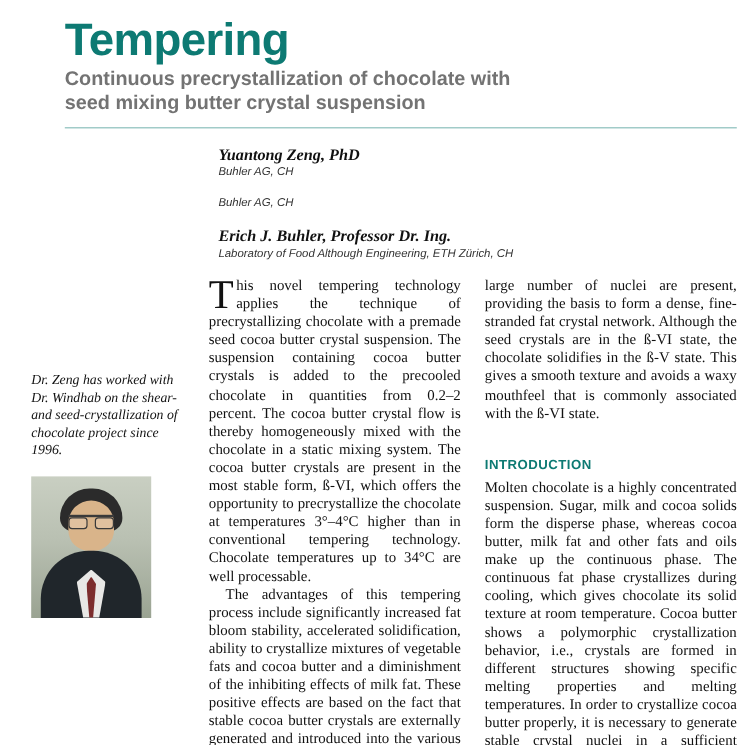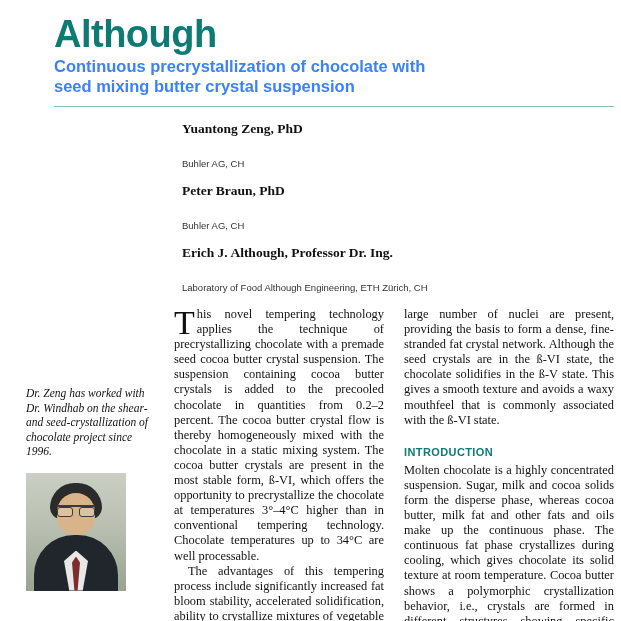--- a/index.html
+++ b/index.html
@@ -34,50 +34,50 @@
     line-height: 40px;
     color: #0d7a73;
     letter-spacing: -0.5px;
     margin: 0 0 2px 0;
   }
   .doc-subtitle {
     font-family: "Liberation Sans", sans-serif;
     font-weight: bold;
     font-size: 16.5px;
     line-height: 20px;
-    color: #3b82f6;
+    color: #737373;
     margin: 0;
   }
   .title-rule {
     border: none;
     border-top: 1px solid #8bbfbb;
     margin: 10px 0 0 28px;
     width: 560px;
   }
 
   
   .authors {
     margin: 14px 0 0 156px;
   }
   .author {
     margin-bottom: 13px;
+    font-style: italic;
   }
   .author-name {
     font-family: "Liberation Serif", serif;
     font-weight: bold;
     font-size: 13.5px;
     line-height: 16px;
     color: #111111;
   }
   .author-affil {
     font-family: "Liberation Sans", sans-serif;
     font-size: 9.5px;
     line-height: 13px;
     color: #333333;
-    margin-top: 20px;
   }
 
   
   .columns {
     position: relative;
     margin-top: 8px;
     display: flex;
     gap: 20px;
   }
   .col-left {
@@ -203,46 +203,45 @@
     font-weight: normal;
     padding: 2px 2px 0 0;
     color: #111111;
   }
   .section-head {
     font-family: "Liberation Sans", sans-serif;
     font-weight: bold;
     font-size: 11px;
     letter-spacing: 0.4px;
     color: #0d7a73;
-    margin: 18px 0 5px 0;
+    margin: 30px 0 5px 0;
   }
 </style>
 </head>
 <body>
 
 <div class="page">
 
   <div class="title-block">
-    <h1 class="doc-title">Although</h1>
+    <h1 class="doc-title">Tempering</h1>
     <div class="doc-subtitle">Continuous precrystallization of chocolate with</div>
     <div class="doc-subtitle">seed mixing butter crystal suspension</div>
   </div>
   <hr class="title-rule">
 
   <div class="authors">
     <div class="author">
       <div class="author-name">Yuantong Zeng, PhD</div>
       <div class="author-affil">Buhler AG, CH</div>
     </div>
     <div class="author">
-      <div class="author-name">Peter Braun, PhD</div>
       <div class="author-affil">Buhler AG, CH</div>
     </div>
     <div class="author">
-      <div class="author-name">Erich J. Although, Professor Dr. Ing.</div>
+      <div class="author-name">Erich J. Buhler, Professor Dr. Ing.</div>
       <div class="author-affil">Laboratory of Food Although Engineering, ETH Zürich, CH</div>
     </div>
   </div>
 
   <div class="columns">
 
     <div class="col-left">
       <div class="sidebar-note">Dr. Zeng has worked with Dr. Windhab on the shear- and seed-crystallization of chocolate project since 1996.</div>
       <div class="portrait">
         <div class="hair"></div>

